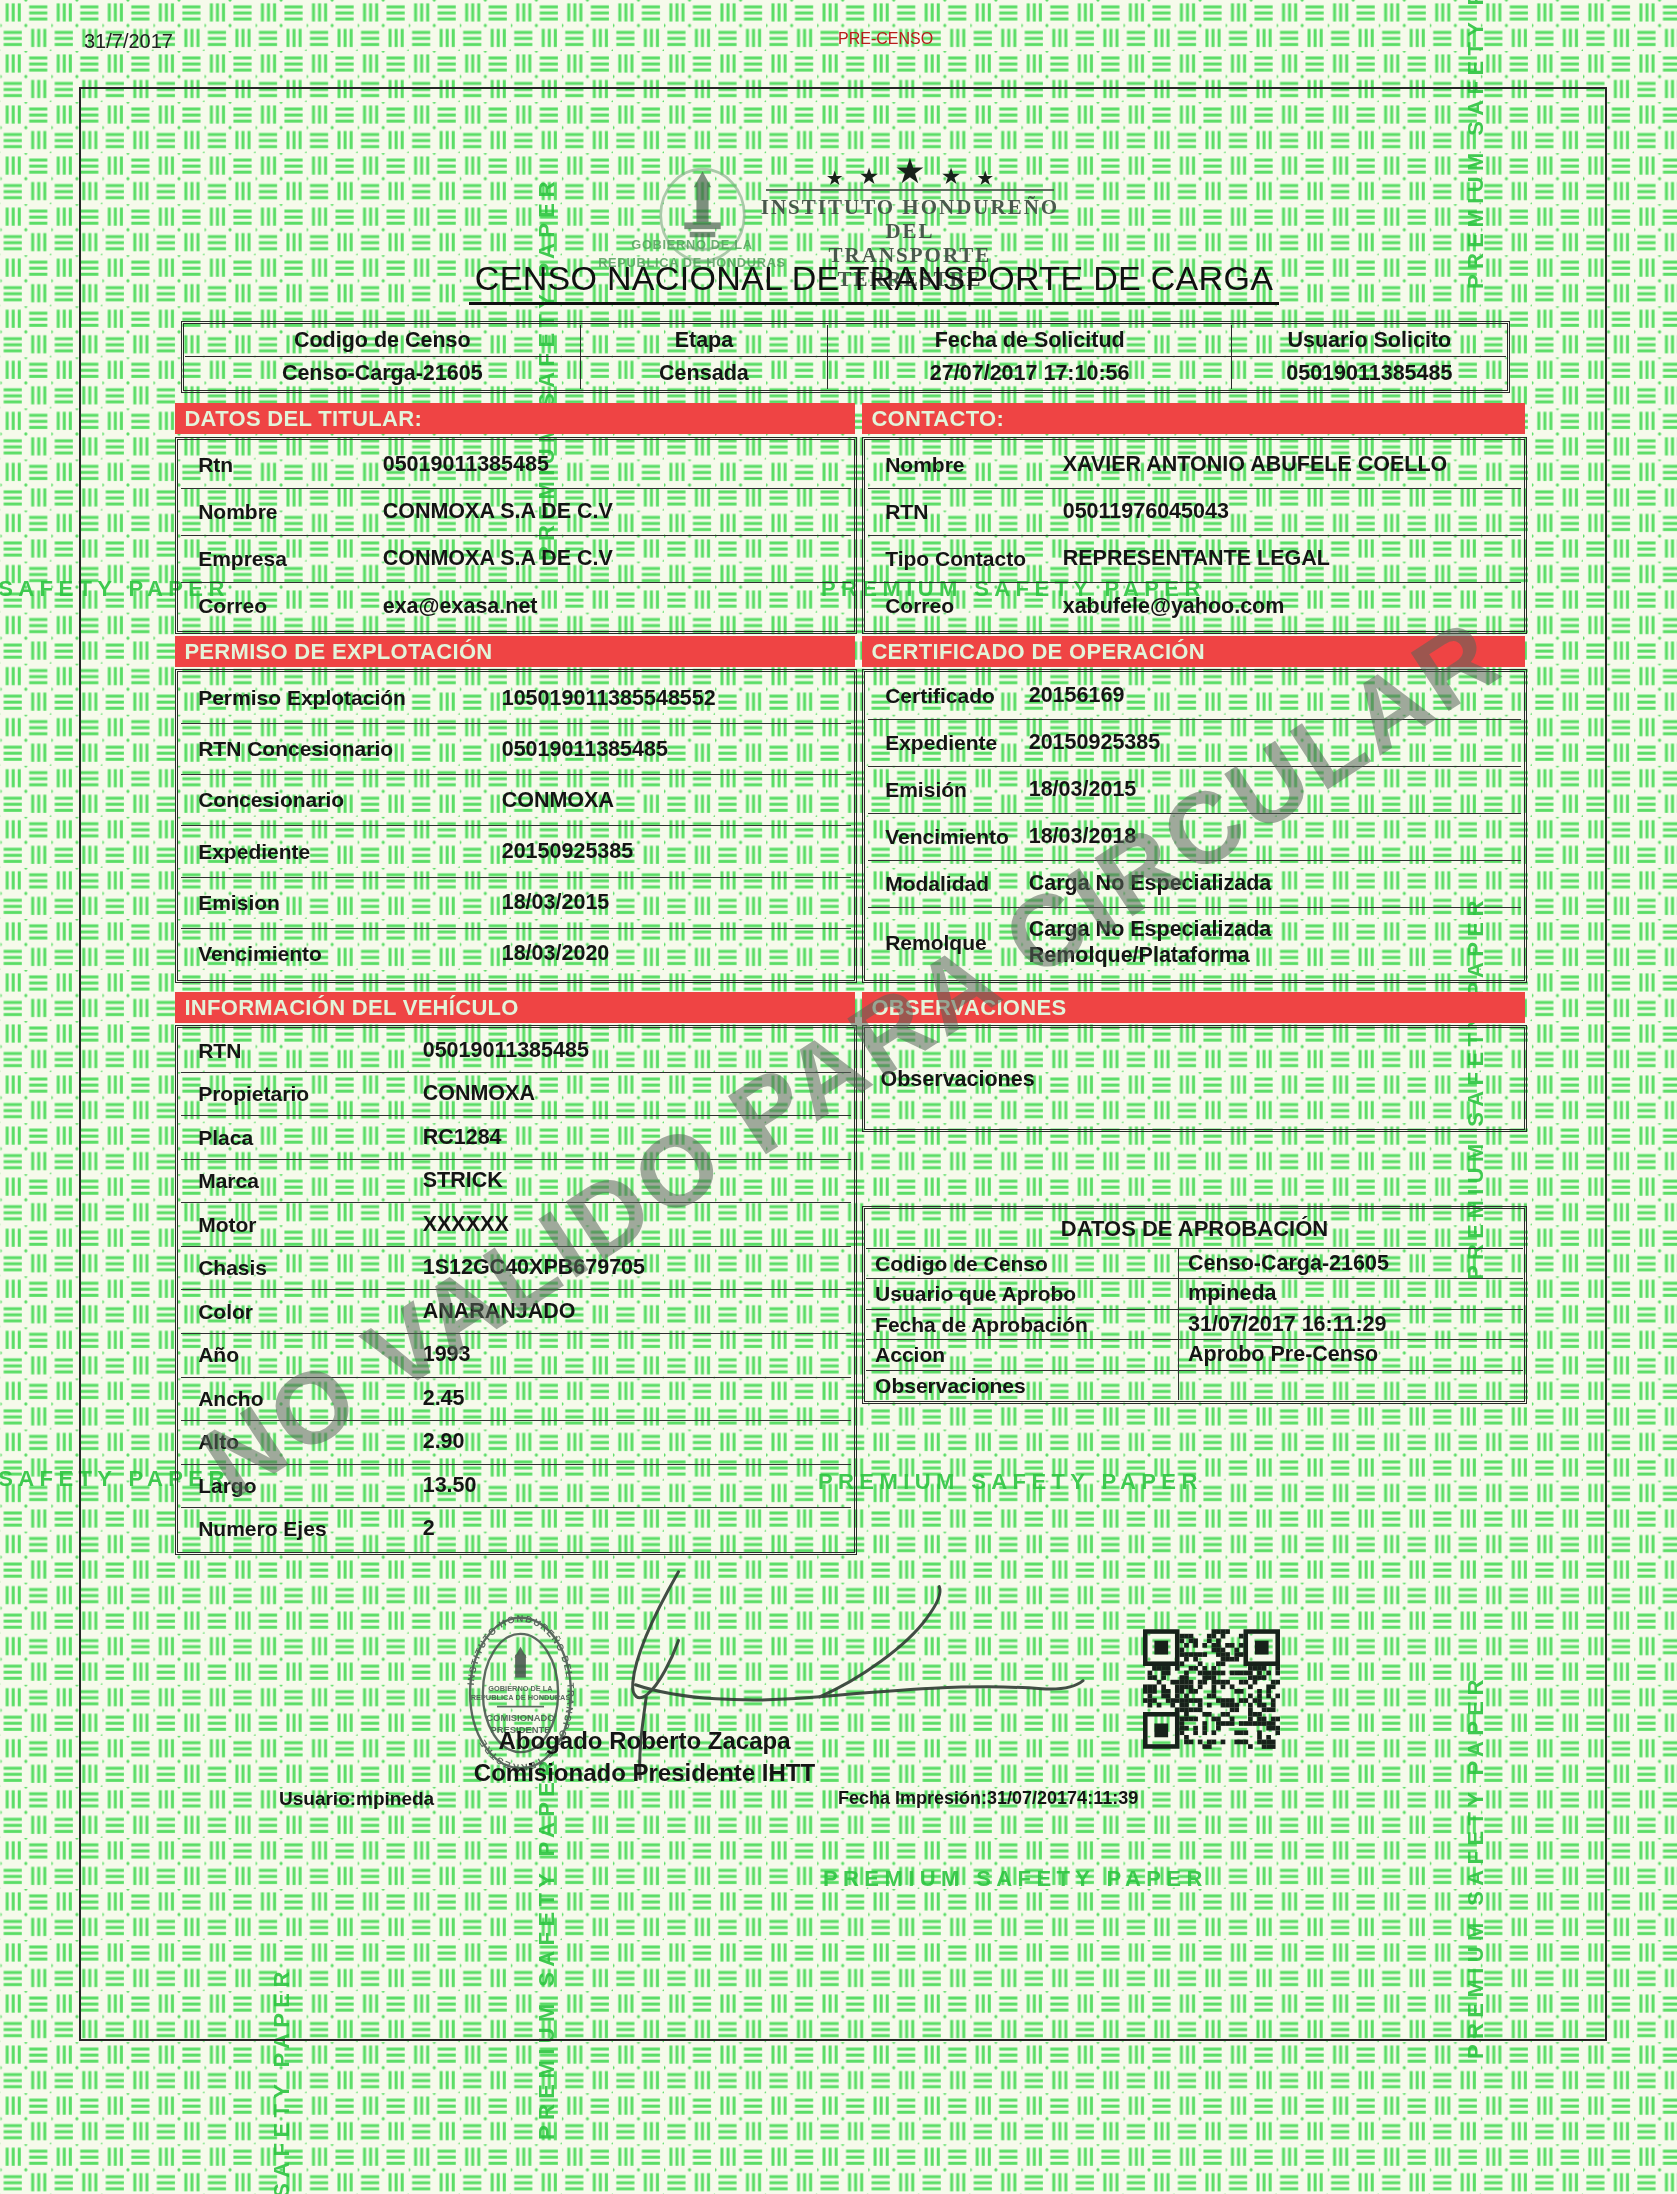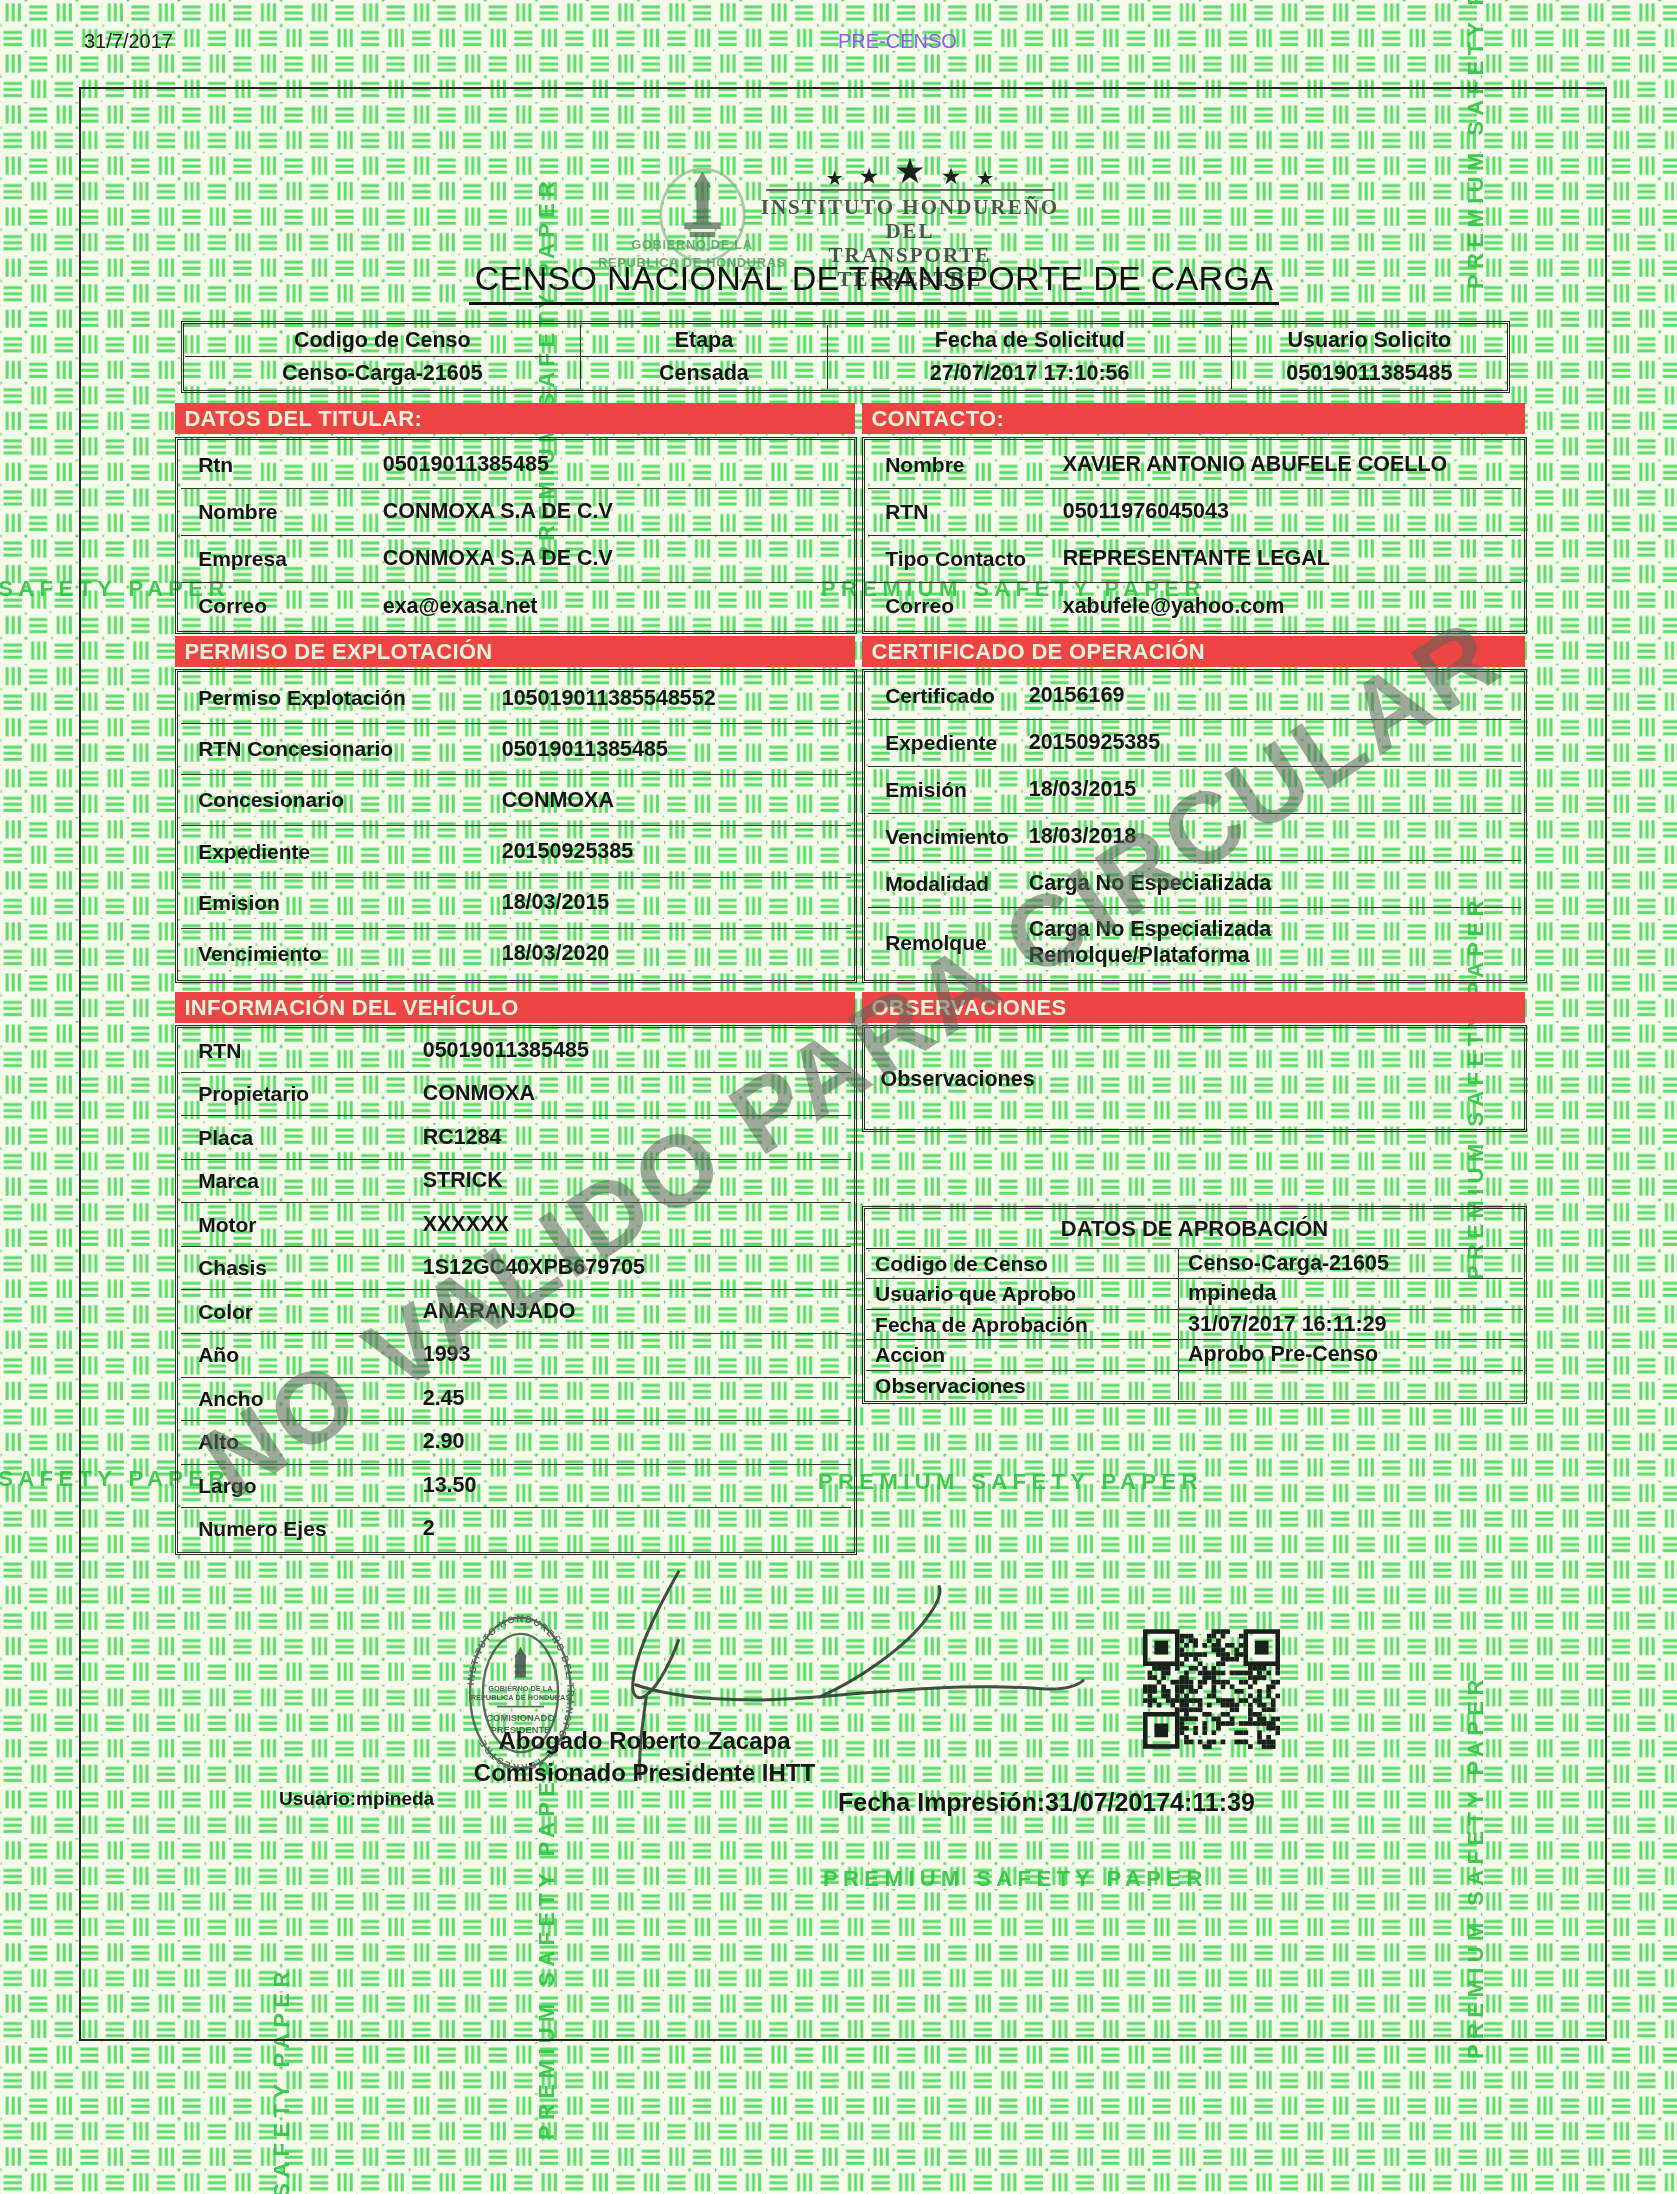--- a/index.html
+++ b/index.html
@@ -4,21 +4,21 @@
 <style>
   html,body{margin:0;padding:0;}
   .page{position:relative;width:1678px;height:2194px;overflow:hidden;background:#f6faeb;
         font-family:"Liberation Sans",sans-serif;color:#141414;}
   .bgsvg{position:absolute;left:0;top:0;z-index:0;}
   
   .frame{position:absolute;left:79px;top:87px;width:1524px;height:1950px;
          border:2px solid #262626;z-index:2;}
   
   .print-date{position:absolute;left:84px;top:30px;font-size:20px;color:#222;z-index:2;}
-  .doc-label{position:absolute;left:838px;top:30px;font-size:20px;color:#8b5cf6;z-index:2;}
+  .doc-label{position:absolute;left:838px;top:30px;font-size:16px;color:#b91c1c;z-index:2;}
   
   .gov-logo{position:absolute;left:625px;top:141px;width:155px;height:148px;z-index:2;opacity:.85;}
   .gov-lines{position:absolute;left:591px;top:236px;width:202px;text-align:center;z-index:2;
              font-size:12.8px;font-weight:700;color:#55a05e;opacity:.85;letter-spacing:0.7px;line-height:17.5px;}
   .inst{position:absolute;left:759px;top:153px;width:302px;text-align:center;z-index:2;color:#3c4c40;}
   .stars{display:flex;justify-content:center;align-items:flex-end;gap:15px;height:35px;color:#17211a;}
   .stars span{line-height:1;}
   .star-s{font-size:20px;} .star-m{font-size:23px;} .star-l{font-size:35px;}
   .stars-rule{height:2px;background:#46544a;margin:1.3px 6.7px 4px 6.7px;opacity:.85;}
   .inst-line{font-family:"Liberation Serif",serif;font-weight:700;font-size:21px;
@@ -79,21 +79,21 @@
   .ptext.v{transform:rotate(-90deg);transform-origin:left top;}
   
   .stampsvg{position:absolute;left:443px;top:1609px;z-index:2;opacity:.88;}
   .sigsvg{position:absolute;left:571px;top:1565px;z-index:2;}
   .qrsvg{position:absolute;left:1143px;top:1629px;z-index:2;}
   .sig-name{position:absolute;left:376px;top:1727px;width:537px;text-align:center;
             font-weight:700;font-size:24px;z-index:2;}
   .sig-role{position:absolute;left:376px;top:1759px;width:537px;text-align:center;
             font-weight:700;font-size:24px;z-index:2;}
   .foot-user{position:absolute;left:279px;top:1788px;font-weight:700;font-size:19px;z-index:2;text-align:right;}
-  .foot-print{position:absolute;left:838px;top:1788px;font-weight:700;font-size:25px;z-index:2;}
+  .foot-print{position:absolute;left:838px;top:1788px;font-weight:700;font-size:18px;z-index:2;}
 </style>
 </head>
 <body>
 
 <div class="page">
 
   <svg class="bgsvg" width="1678" height="2194" viewBox="0 0 2497 3266">
     <defs>
       <pattern id="weave" width="76" height="76" patternUnits="userSpaceOnUse">
         <g fill="#3ed94e" opacity="0.85">

